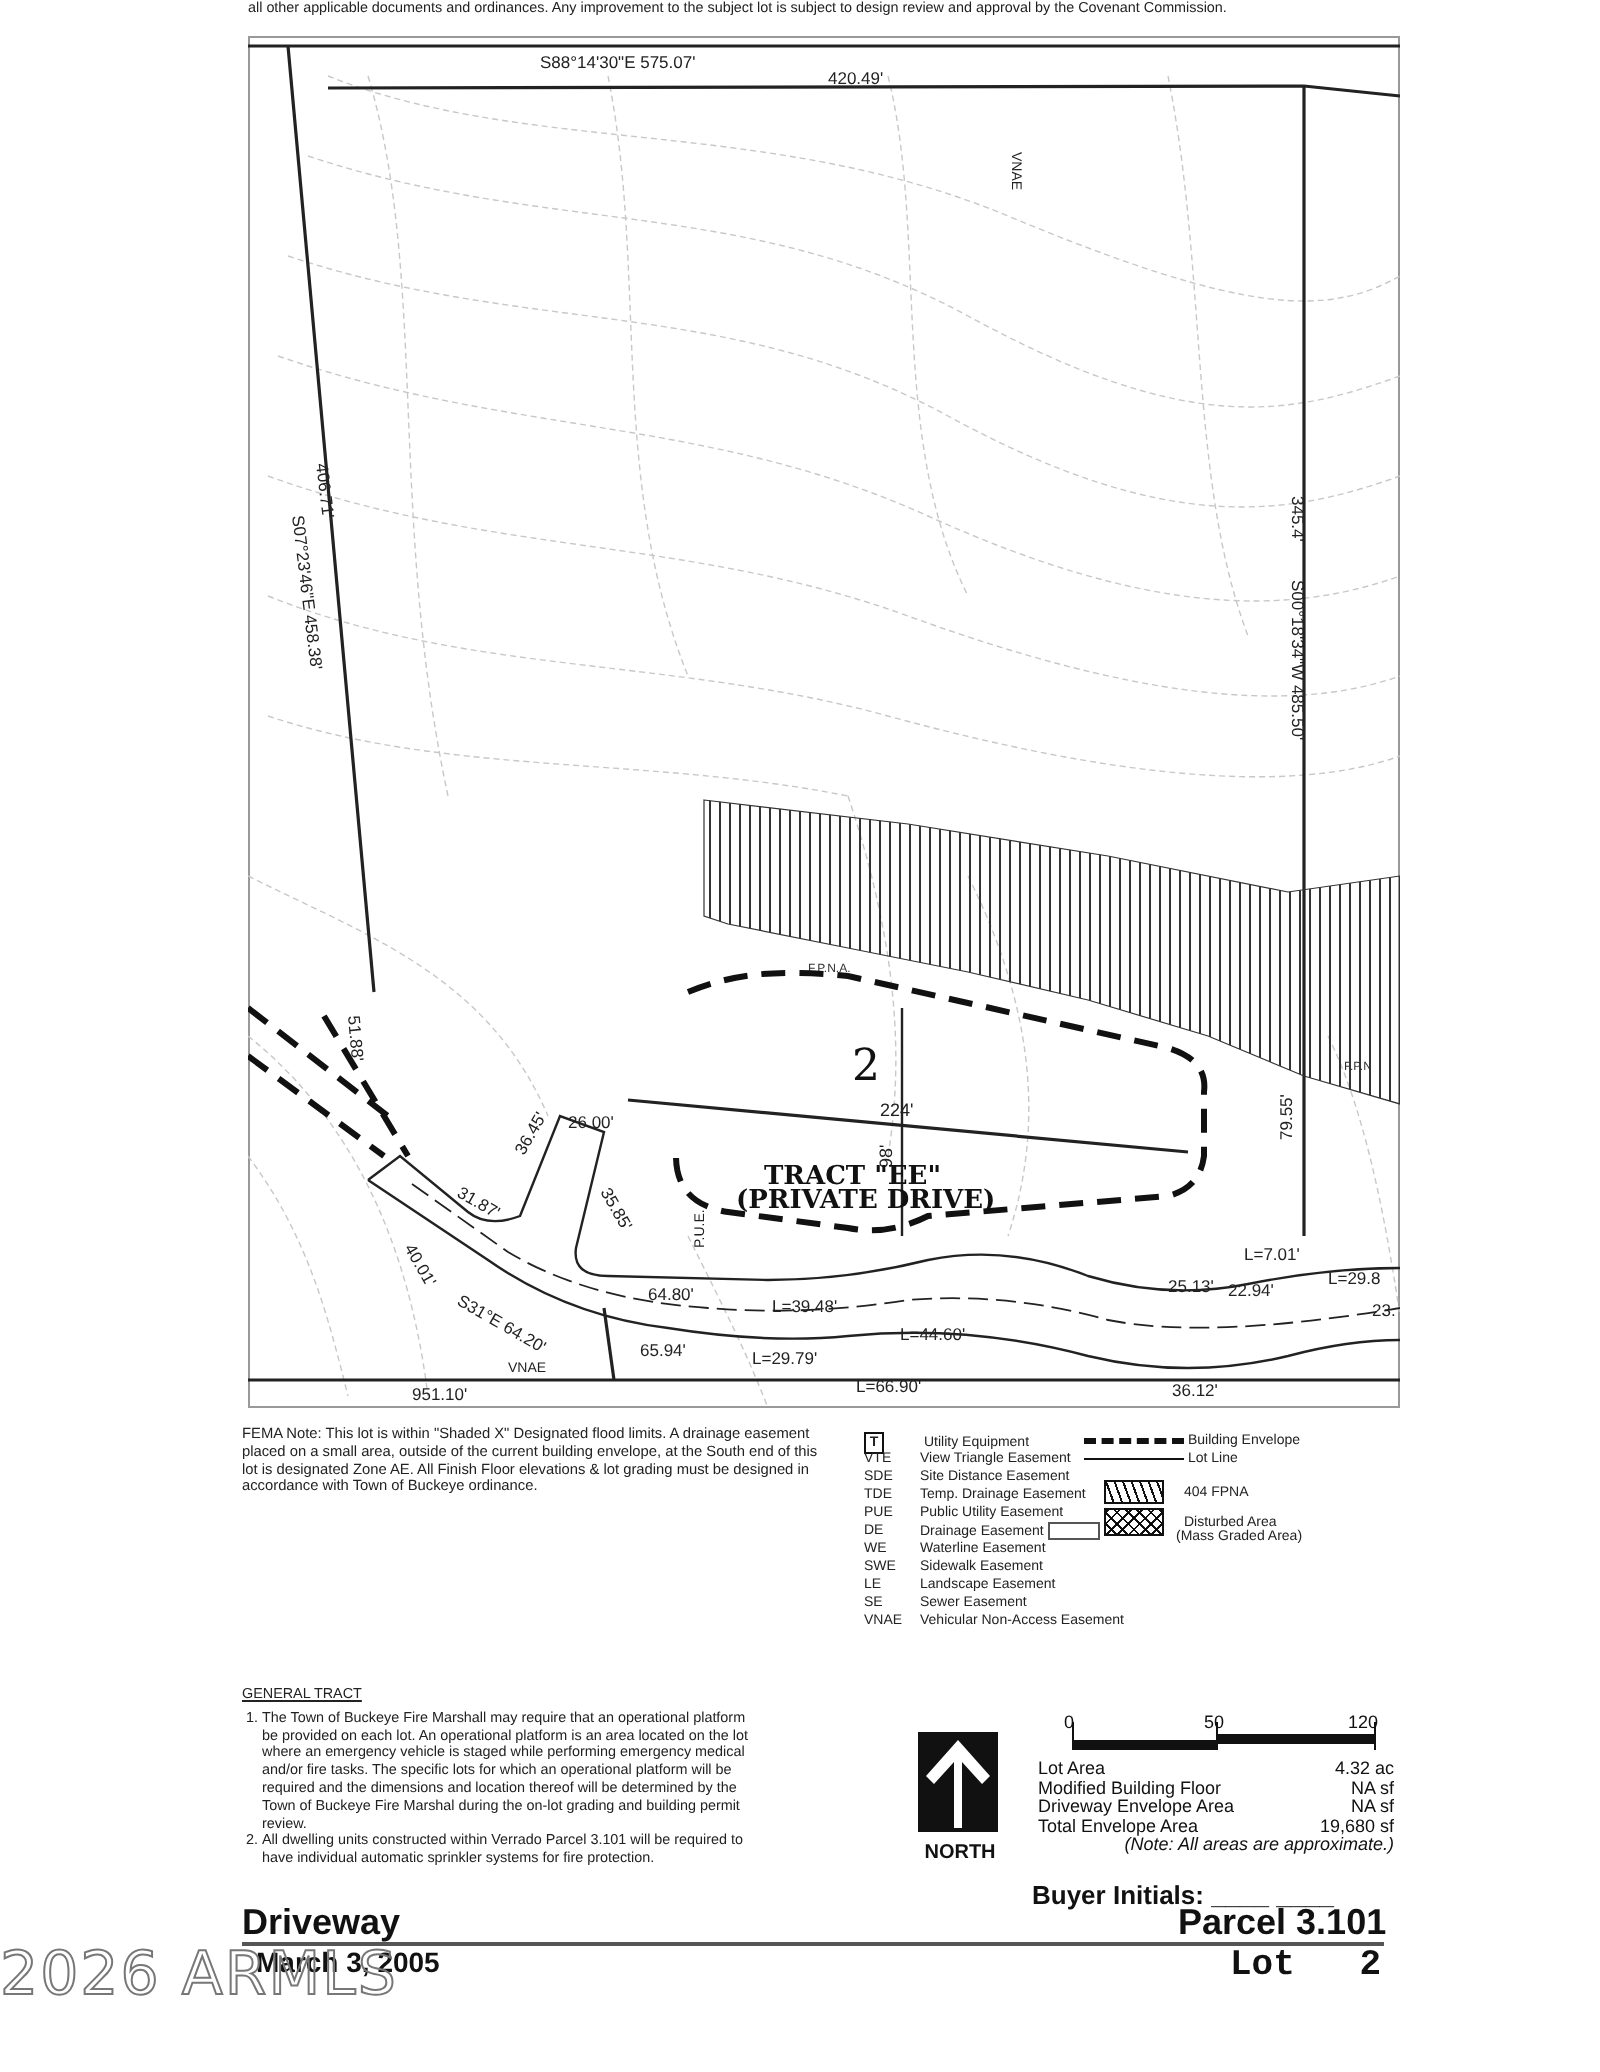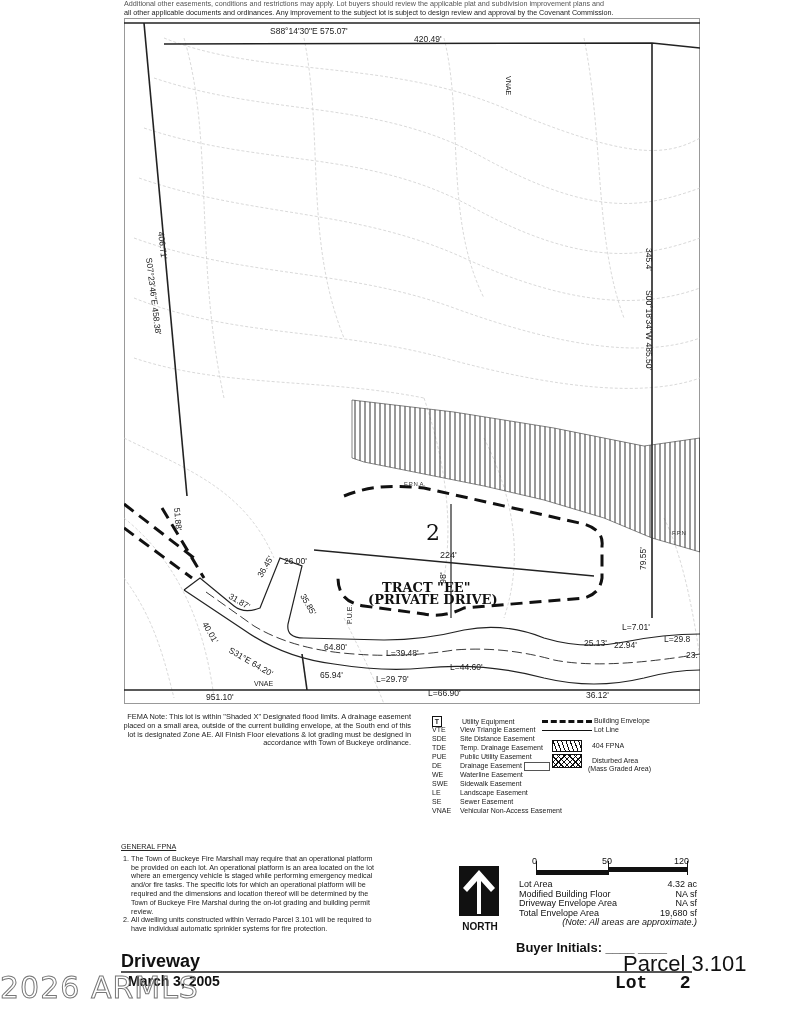--- a/index.html
+++ b/index.html
@@ -2,48 +2,47 @@
 <html><head>
 <meta charset="utf-8">
 <style>
   html, body { margin:0; padding:0; background:#ffffff; }
   body { width:800px; height:1036px; position:relative; overflow:hidden; font-family:"Liberation Sans", sans-serif; color:#111; }
   .abs { position:absolute; }
   .top-note { left:124px; top:0px; width:578px; font-size:7.2px; line-height:8.5px; color:#222; white-space:nowrap; overflow:hidden; }
   .top-note .l1 { color:#555; }
   .plat { left:124px; top:18px; width:576px; height:686px; }
   .plat svg { position:absolute; left:0; top:0; }
-  .fema { left:121px; top:713px; width:290px; font-size:7.4px; line-height:8.8px; color:#222;text-align:right; }
+  .fema { left:121px; top:713px; width:290px; font-size:7.4px; line-height:8.8px; color:#222; }
   .legend { left:432px; top:716px; width:270px; font-size:7px; color:#222; }
   .leg-row { position:absolute; height:9px; line-height:9px; white-space:nowrap; }
   .leg-abbr { display:inline-block; width:28px; }
   .gen { left:121px; top:843px; width:260px; font-size:7.2px; line-height:8.8px; color:#222; }
   .gen-title { text-decoration:underline; margin-bottom:3px; }
   .gen ol { margin:0; padding-left:10px; }
   .gen li { margin:0; }
   .north { left:459px; top:866px; width:40px; height:50px; background:#111; }
   .north-label { left:457px; top:921px; width:46px; font-size:10px; font-weight:bold; text-align:center; }
   .scale-labels { left:532px; top:856px; width:160px; font-size:9px; }
   .scale-bar { left:536px; top:867px; width:152px; height:8px; }
   .areas { left:519px; top:880px; width:178px; font-size:9px; line-height:9.5px; }
   .areas .row { display:flex; justify-content:space-between; }
   .areas .note { font-style:italic; text-align:right; }
   .buyer { left:516px; top:940px; font-size:13px; font-weight:bold; white-space:nowrap; }
   .verrado { left:121px; top:951px; font-size:18px; font-weight:bold; }
-  .parcel { left:623px; top:951px; font-size:22px; font-weight:normal; white-space:nowrap; }
+  .parcel { left:589px; top:951px; font-size:18px; font-weight:bold; white-space:nowrap; }
   .rule { left:121px; top:971px; width:571px; height:2px; background:#555; }
   .date { left:128px; top:973px; font-size:14px; font-weight:bold; }
   .lot { left:615px; top:973px; font-size:18px; font-weight:bold; white-space:nowrap;font-family:Liberation Mono, monospace; }
   .watermark { left:0px; top:970px; font-size:30px; letter-spacing:1px; color:transparent; -webkit-text-stroke:1px #777; font-family:"DejaVu Sans", sans-serif; }
 </style>
 </head>
 <body>
 
 <div class="abs top-note">
-  <div class="l1">Additional other easements, conditions and restrictions may apply. Lot buyers should review the applicable plat and subdivision improvement plans and</div>
   <div>all other applicable documents and ordinances. Any improvement to the subject lot is subject to design review and approval by the Covenant Commission.</div>
 </div>
 
 <div class="abs plat">
   <svg width="576" height="686" viewBox="0 0 576 686">
     <defs>
       <pattern id="hatch" width="5" height="10" patternUnits="userSpaceOnUse">
         <line x1="1" y1="0" x2="1" y2="10" stroke="#333" stroke-width="1"></line>
       </pattern>
     </defs>
@@ -165,21 +164,21 @@
     <span>404 FPNA</span>
   </div>
   <div class="leg-row" style="left:120px;top:38px">
     <span style="display:inline-block;width:28px;height:12px;border:1px solid #111;background:repeating-linear-gradient(45deg,#fff 0 3px,#111 3px 4px),repeating-linear-gradient(-45deg,#fff 0 3px,#111 3px 4px);background-blend-mode:multiply;vertical-align:middle;margin-right:8px;"></span>
     <span>Disturbed Area</span>
   </div>
   <div class="leg-row" style="left:156px;top:48px">(Mass Graded Area)</div>
 </div>
 
 <div class="abs gen">
-  <div class="gen-title">GENERAL FPNA</div>
+  <div class="gen-title">GENERAL TRACT</div>
   <ol>
     <li>The Town of Buckeye Fire Marshall may require that an operational platform be provided on each lot. An operational platform is an area located on the lot where an emergency vehicle is staged while performing emergency medical and/or fire tasks. The specific lots for which an operational platform will be required and the dimensions and location thereof will be determined by the Town of Buckeye Fire Marshal during the on-lot grading and building permit review.</li>
     <li>All dwelling units constructed within Verrado Parcel 3.101 will be required to have individual automatic sprinkler systems for fire protection.</li>
   </ol>
 </div>
 
 <div class="abs north">
   <svg width="40" height="50" viewBox="0 0 40 50">
     <path d="M20 4 L 36 22 L 32 26 L 22 15 L 22 48 L 18 48 L 18 15 L 8 26 L 4 22 Z" fill="#fff"></path>
   </svg>

